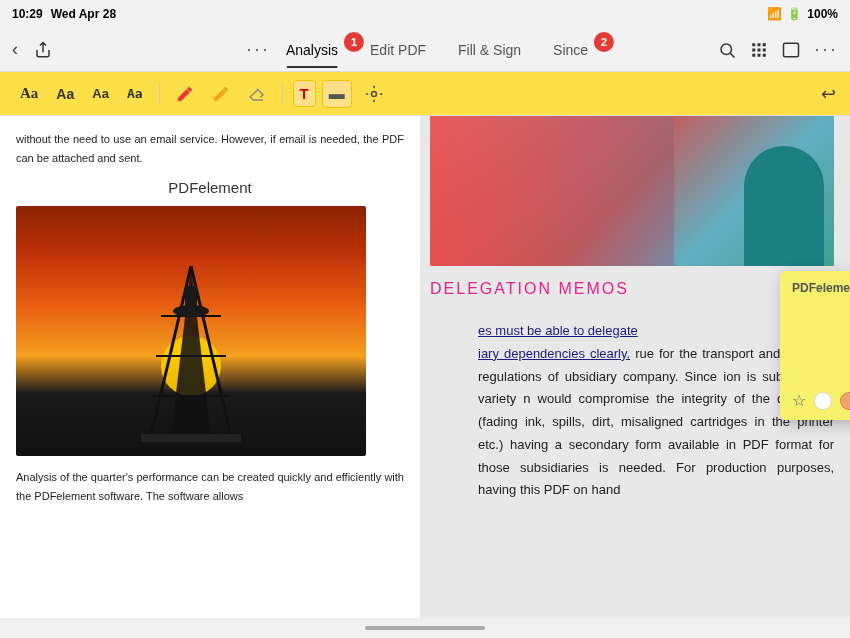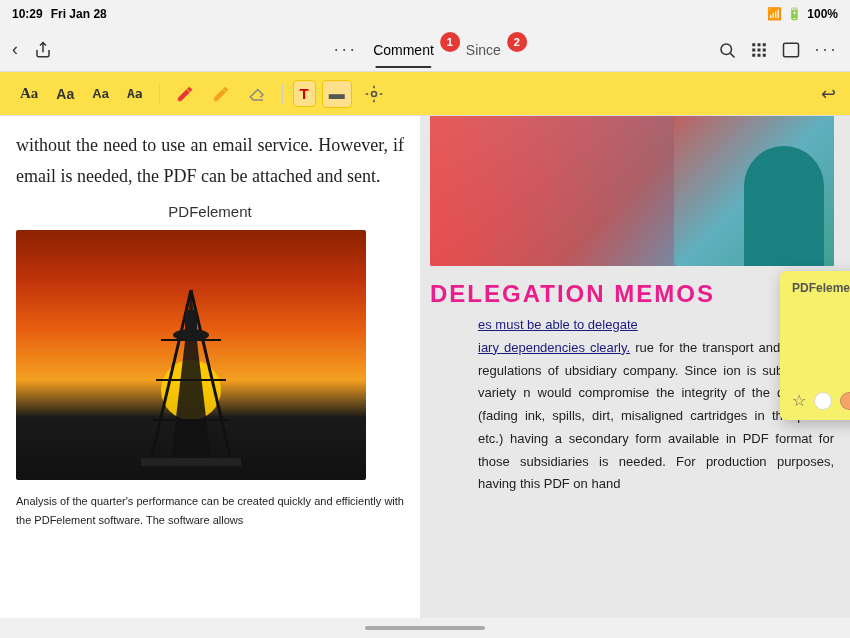--- a/index.html
+++ b/index.html
@@ -146,26 +146,25 @@
 
     
     .left-panel {
       width: 420px;
       padding: 14px 16px;
       overflow: hidden;
       background: white;
     }
 
     .left-text {
-      font-size: 18px;
+      font-size: 11px;
       line-height: 1.7;
       color: #222;
       text-align: justify;
       margin-bottom: 12px;
-      font-family: Liberation Serif, serif;
     }
 
     .reports-title {
       color: #e91e8c;
       font-size: 18px;
       font-weight: 800;
       text-transform: uppercase;
       letter-spacing: 1px;
       margin-bottom: 6px;
     }
@@ -224,25 +223,25 @@
       overflow: hidden;
     }
     .header-image-overlay {
       position: absolute;
       top: 0; right: 0; bottom: 0; left: 0;
       background: linear-gradient(to right, rgba(230,80,80,0.8) 0%, rgba(80,160,200,0.6) 100%);
     }
 
     .delegation-title {
       color: #e91e8c;
-      font-size: 24px;
-      font-weight: 700;
+      font-size: 16px;
+      font-weight: 400;
       text-transform: uppercase;
       letter-spacing: 2px;
-      margin-bottom: 6px;
+      margin-bottom: 22px;
     }
 
     .right-text {
       font-size: 13px;
       line-height: 1.75;
       color: #222;
       text-align: justify;
       margin-left: 48px;
     }
     .underlined-link {
@@ -330,21 +329,21 @@
       cursor: pointer;
       letter-spacing: 2px;
     }
   </style>
 </head>
 <body>
 
 <div class="status-bar">
   <div class="status-left">
     <span>10:29</span>
-    <span>Fri Jan 28</span>
+    <span>Wed Apr 28</span>
   </div>
   <div class="status-right">
     <span>📶</span>
     <span>🔋</span>
     <span>100%</span>
   </div>
 </div>
 
 <div class="top-toolbar">
   <div class="toolbar-left">
@@ -354,23 +353,25 @@
         <path d="M4 12v7a2 2 0 002 2h12a2 2 0 002-2v-7"></path>
         <polyline points="16 6 12 2 8 6"></polyline>
         <line x1="12" y1="2" x2="12" y2="15"></line>
       </svg>
     </button>
   </div>
 
   <div class="toolbar-center">
     <button class="dots-btn">···</button>
     <div class="tab-wrapper">
-      <button class="tab-item active">Comment</button>
+      <button class="tab-item active">Analysis</button>
       <span class="circle-badge">1</span>
     </div>
+    <button class="tab-item">Edit PDF</button>
+    <button class="tab-item">Fill &amp; Sign</button>
     <div class="tab-wrapper">
       <button class="tab-item">Since</button>
       <span class="circle-badge">2</span>
     </div>
   </div>
 
   <div class="toolbar-right">
     <button class="nav-btn">
       <svg width="18" height="18" viewBox="0 0 24 24" fill="none" stroke="#333" stroke-width="2">
         <circle cx="11" cy="11" r="7"></circle>

